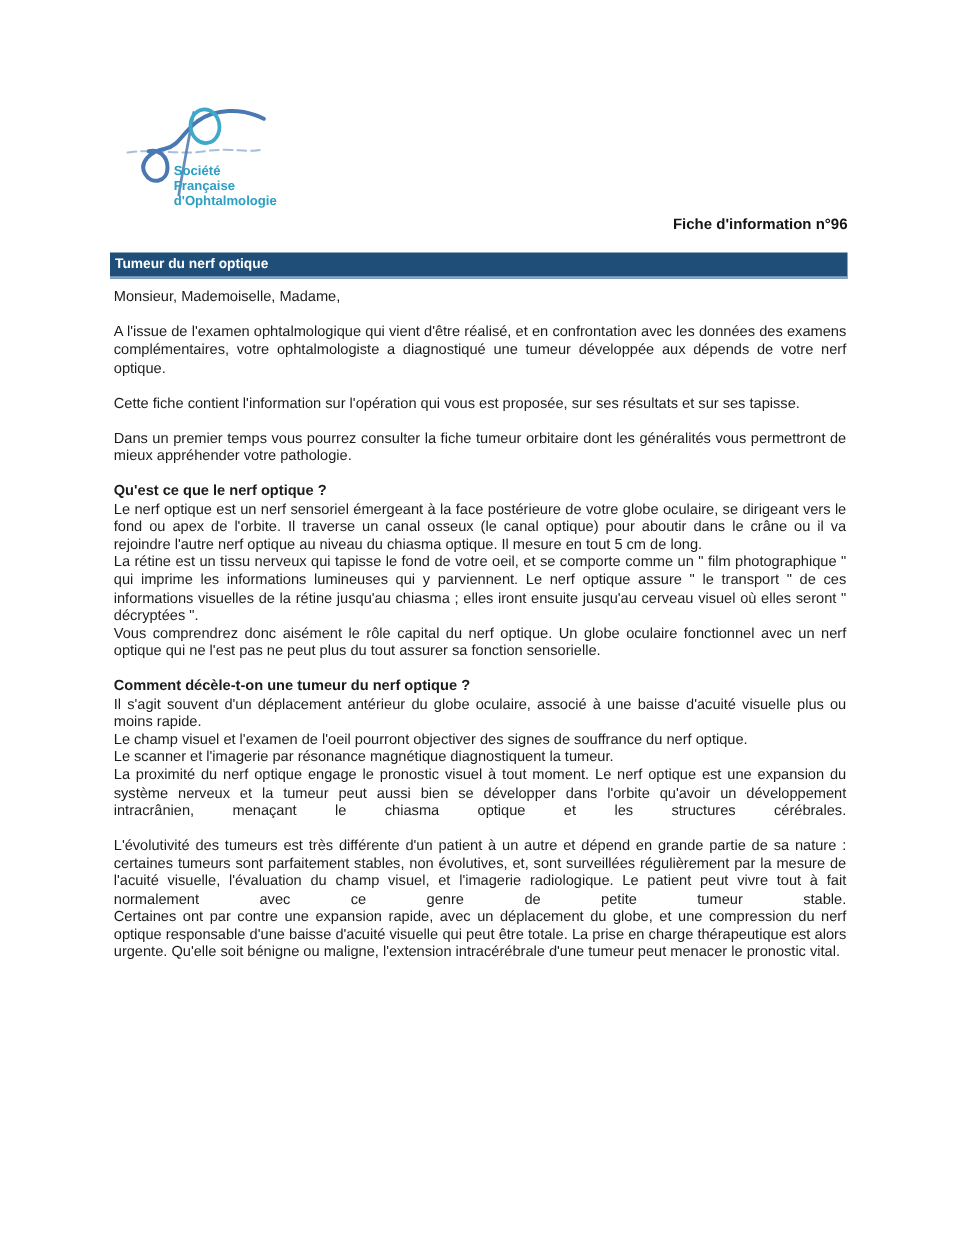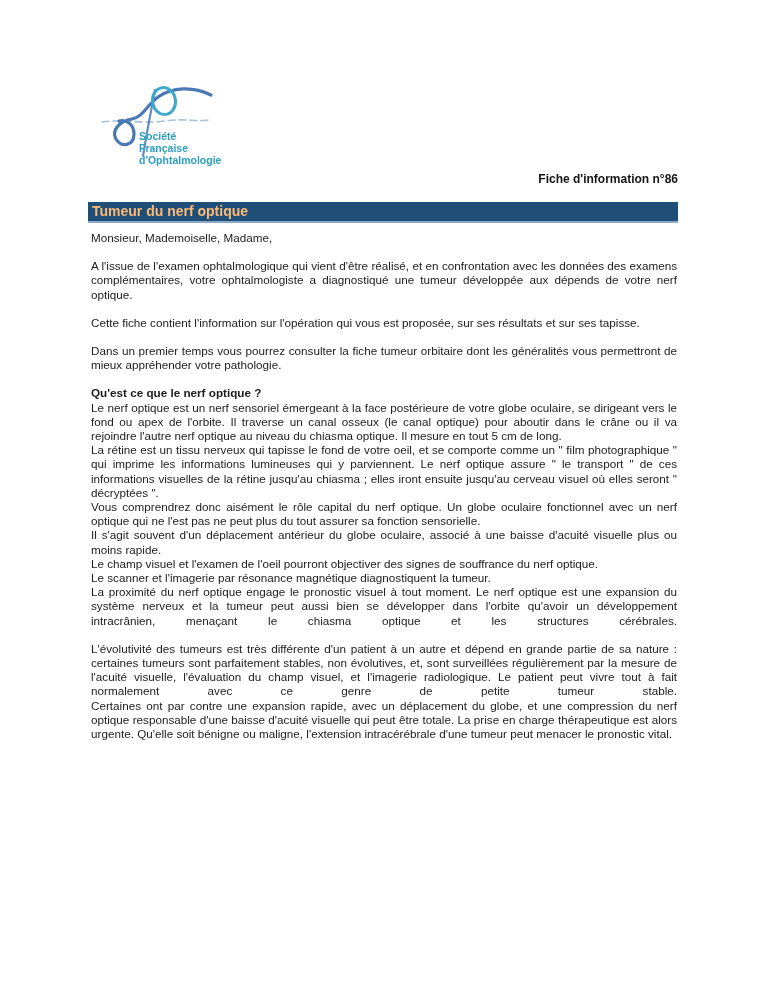--- a/index.html
+++ b/index.html
@@ -35,22 +35,22 @@
     position: absolute;
     left: 88px;
     right: 90px;
     top: 202px;
     height: 19px;
     background: #1f4e79;
     border-bottom: 2px solid #8ca8c8;
   }
   .title-bar .title-text {
     display: block;
-    color: #fdba74;
-    font-size: 14px;
+    color: #ffffff;
+    font-size: 11px;
     font-weight: bold;
     line-height: 19px;
     padding-left: 4px;
     white-space: nowrap;
   }
   .body-text {
     position: absolute;
     left: 91px;
     right: 91px;
     top: 231px;
@@ -93,35 +93,36 @@
       <path d="M57,6 C54,22 50,42 45,72" fill="none" stroke="#4a78b2" stroke-width="2.2" stroke-linecap="round" opacity="0.85"></path>
 
       <ellipse cx="66" cy="17" rx="11.5" ry="13.5" fill="none" stroke="#3fa9c9" stroke-width="3" transform="rotate(-8 66 17)"></ellipse>
 
       <text x="41" y="56" fill="#2d9fc3">Société</text>
       <text x="41" y="68" fill="#2d9fc3">Française</text>
       <text x="41" y="80" fill="#2d9fc3">d'Ophtalmologie</text>
     </svg>
   </div>
 
-  <div class="fiche-number">Fiche d'information n°86</div>
+  <div class="fiche-number">Fiche d'information n°96</div>
 
   <div class="title-bar">
     <span class="title-text">Tumeur du nerf optique</span>
   </div>
 
   <div class="body-text">
     <p class="para">Monsieur, Mademoiselle, Madame,</p>
     <p class="para gap">A l'issue de l'examen ophtalmologique qui vient d'être réalisé, et en confrontation avec les données des examens complémentaires, votre ophtalmologiste a diagnostiqué une tumeur développée aux dépends de votre nerf optique.</p>
     <p class="para gap">Cette fiche contient l'information sur l'opération qui vous est proposée, sur ses résultats et sur ses tapisse.</p>
     <p class="para gap">Dans un premier temps vous pourrez consulter la fiche tumeur orbitaire dont les généralités vous permettront de mieux appréhender votre pathologie.</p>
     <p class="heading gap">Qu'est ce que le nerf optique ?</p>
     <p class="para">Le nerf optique est un nerf sensoriel émergeant à la face postérieure de votre globe oculaire, se dirigeant vers le fond ou apex de l'orbite. Il traverse un canal osseux (le canal optique) pour aboutir dans le crâne ou il va rejoindre l'autre nerf optique au niveau du chiasma optique. Il mesure en tout 5 cm de long.</p>
     <p class="para">La rétine est un tissu nerveux qui tapisse le fond de votre oeil, et se comporte comme un " film photographique " qui imprime les informations lumineuses qui y parviennent. Le nerf optique assure " le transport " de ces informations visuelles de la rétine jusqu'au chiasma ; elles iront ensuite jusqu'au cerveau visuel où elles seront " décryptées ".</p>
     <p class="para">Vous comprendrez donc aisément le rôle capital du nerf optique. Un globe oculaire fonctionnel avec un nerf optique qui ne l'est pas ne peut plus du tout assurer sa fonction sensorielle.</p>
+    <p class="heading gap">Comment décèle-t-on une tumeur du nerf optique ?</p>
     <p class="para">Il s'agit souvent d'un déplacement antérieur du globe oculaire, associé à une baisse d'acuité visuelle plus ou moins rapide.</p>
     <p class="para">Le champ visuel et l'examen de l'oeil pourront objectiver des signes de souffrance du nerf optique.</p>
     <p class="para">Le scanner et l'imagerie par résonance magnétique diagnostiquent la tumeur.</p>
     <p class="para jlast">La proximité du nerf optique engage le pronostic visuel à tout moment. Le nerf optique est une expansion du système nerveux et la tumeur peut aussi bien se développer dans l'orbite qu'avoir un développement intracrânien, menaçant le chiasma optique et les structures cérébrales.</p>
     <p class="para gap jlast">L'évolutivité des tumeurs est très différente d'un patient à un autre et dépend en grande partie de sa nature : certaines tumeurs sont parfaitement stables, non évolutives, et, sont surveillées régulièrement par la mesure de l'acuité visuelle, l'évaluation du champ visuel, et l'imagerie radiologique. Le patient peut vivre tout à fait normalement avec ce genre de petite tumeur stable.</p>
     <p class="para">Certaines ont par contre une expansion rapide, avec un déplacement du globe, et une compression du nerf optique responsable d'une baisse d'acuité visuelle qui peut être totale. La prise en charge thérapeutique est alors urgente. Qu'elle soit bénigne ou maligne, l'extension intracérébrale d'une tumeur peut menacer le pronostic vital.</p>
   </div>
 
 </div>
 

